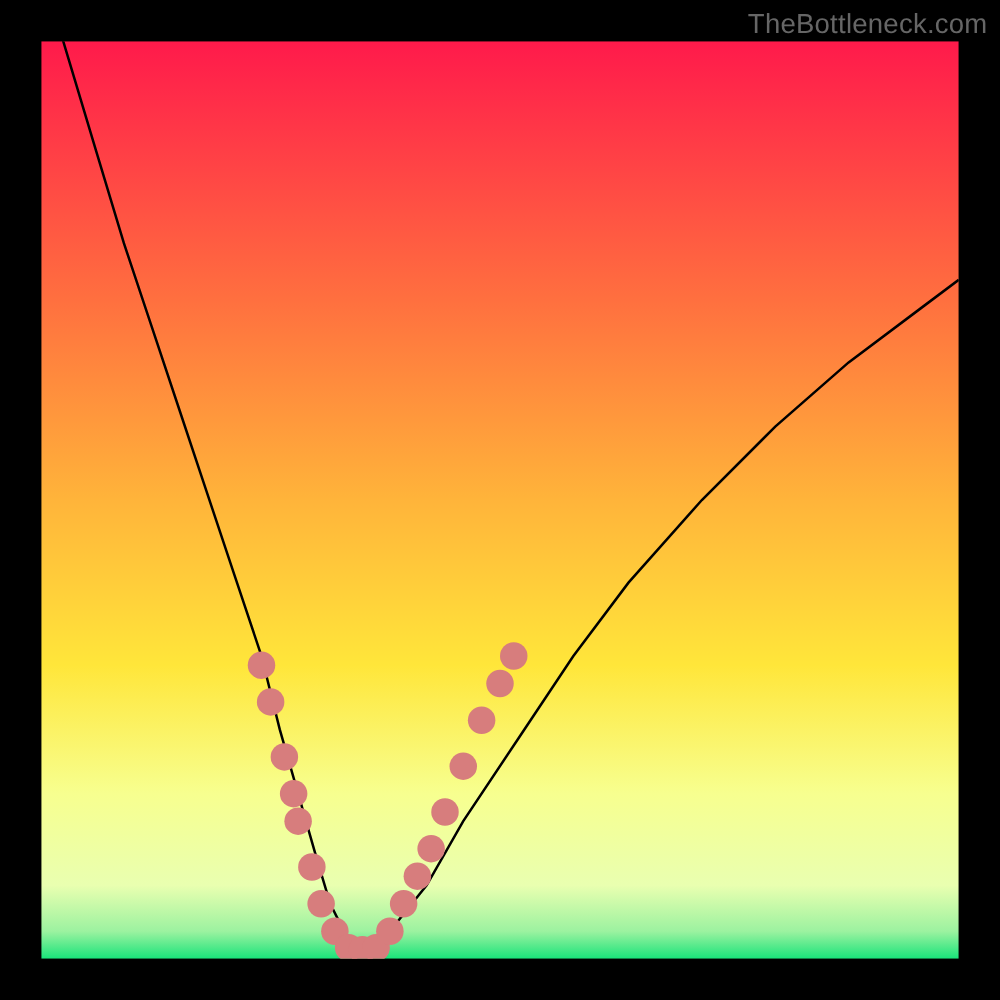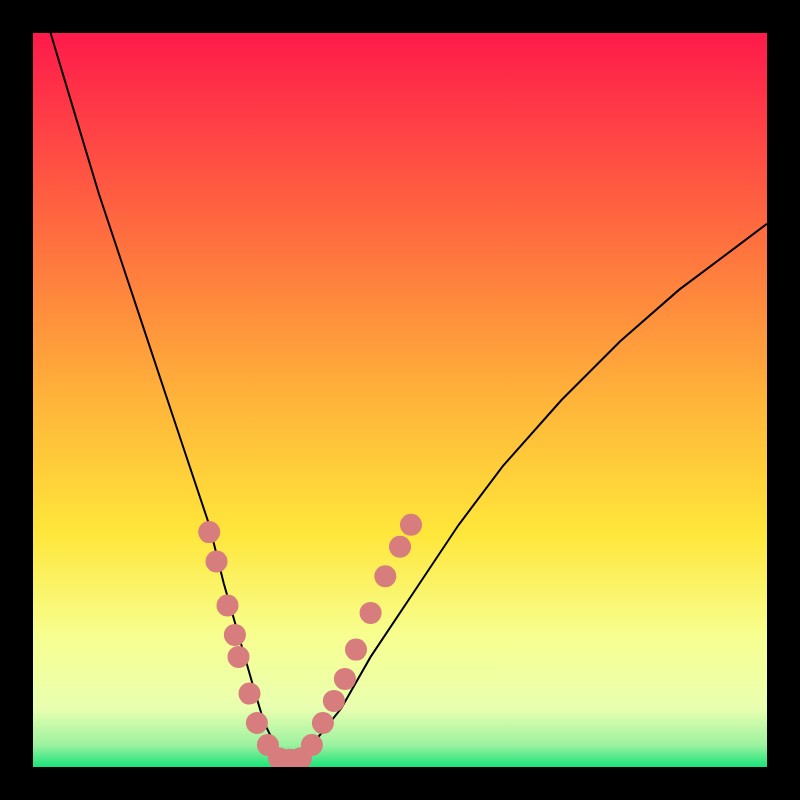--- a/index.html
+++ b/index.html
@@ -81,13 +81,14 @@
         <circle cx="300.9" cy="667.9" r="11" fill="#d77d7d"></circle>
         <circle cx="311.9" cy="645.9" r="11" fill="#d77d7d"></circle>
         <circle cx="323.0" cy="616.6" r="11" fill="#d77d7d"></circle>
         <circle cx="337.6" cy="579.9" r="11" fill="#d77d7d"></circle>
         <circle cx="352.3" cy="543.2" r="11" fill="#d77d7d"></circle>
         <circle cx="367.0" cy="513.8" r="11" fill="#d77d7d"></circle>
         <circle cx="378.0" cy="491.8" r="11" fill="#d77d7d"></circle>
       </g>
   </svg>
 
+  <div class="watermark">TheBottleneck.com</div>
 </div>
 
 </body></html>

